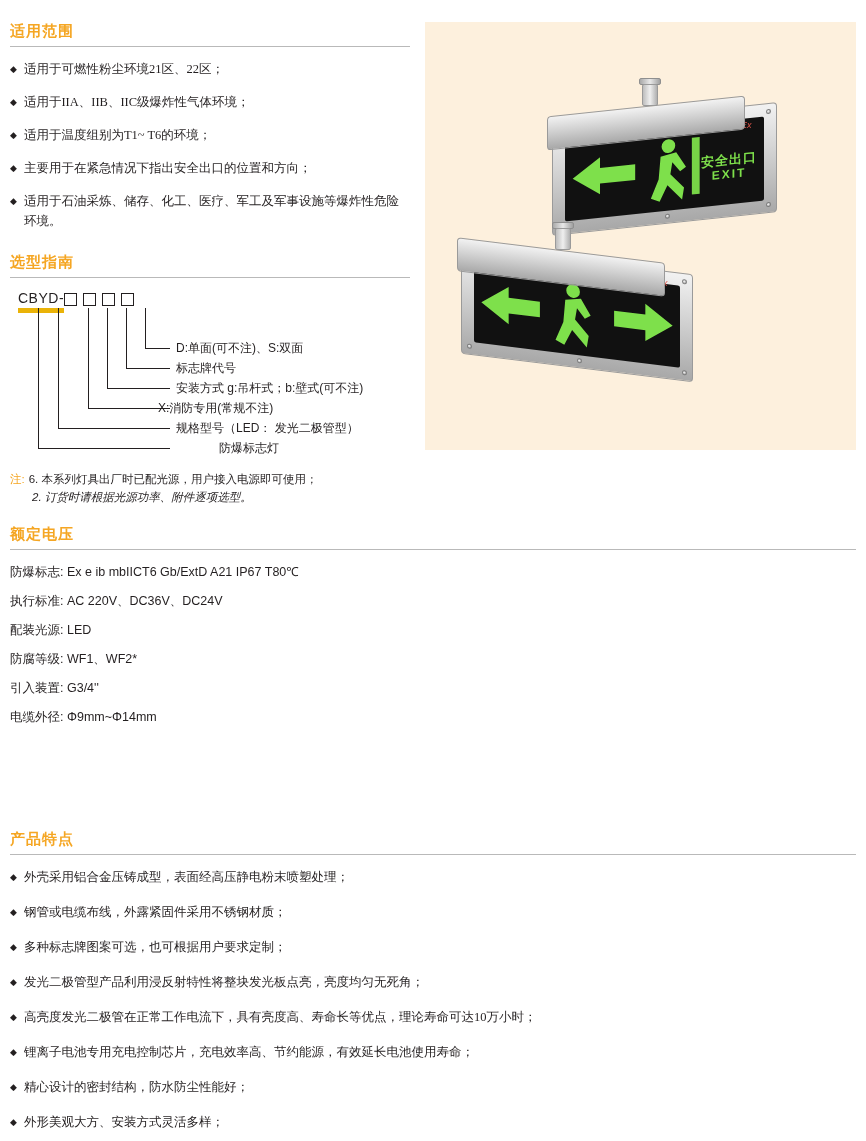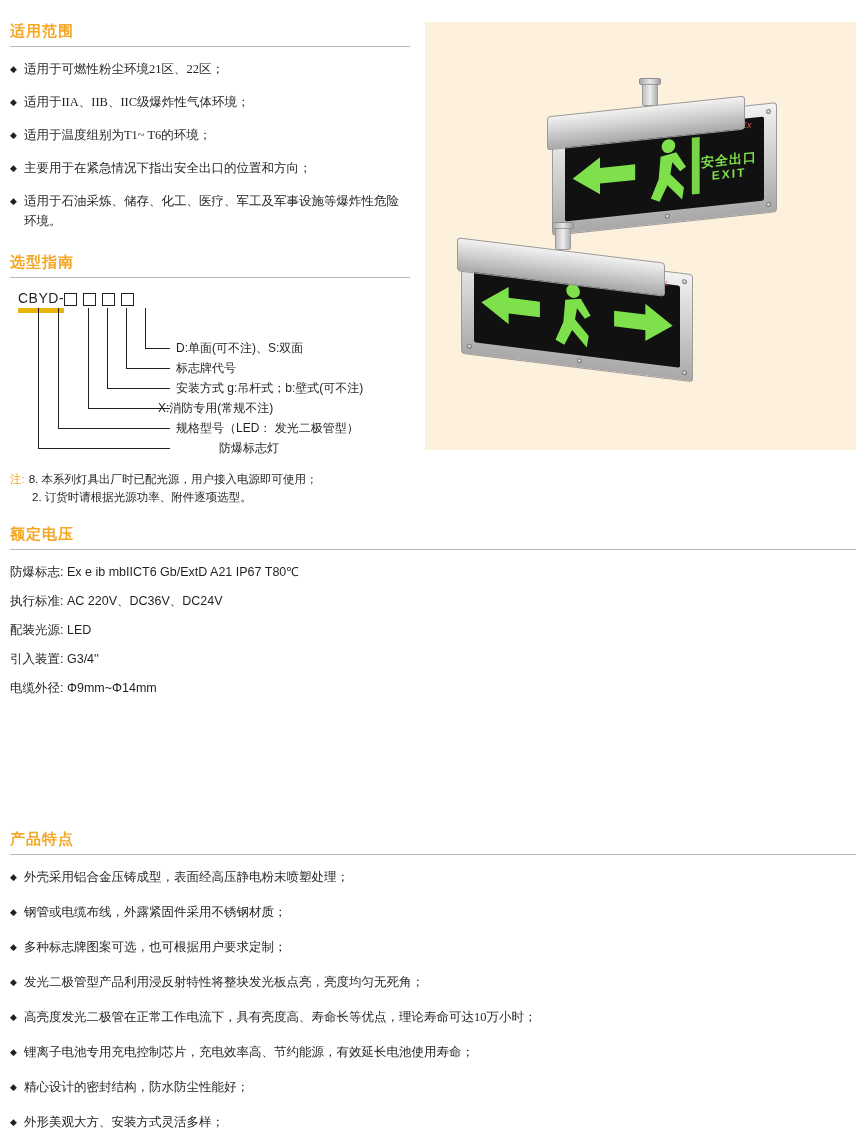--- a/index.html
+++ b/index.html
@@ -242,23 +242,23 @@
         <div class="leader-label" style="left:166px; top:70px;">标志牌代号</div>
         <div class="leader-label" style="left:166px; top:90px;">安装方式 g:吊杆式；b:壁式(可不注)</div>
         <div class="leader-label" style="left:148px; top:110px;">X:消防专用(常规不注)</div>
         <div class="leader-label" style="left:166px; top:130px;">规格型号（LED： 发光二极管型）</div>
         <div class="leader-label" style="left:166px; top:150px;margin-left:43px;">防爆标志灯</div>
       </div>
 
       <div class="note" style="margin-top:-10px;">
         <div style="display:flex;">
           <span class="note-key" style="margin-right:4px;">注:</span>
-          <span>8. 本系列灯具出厂时已配光源，用户接入电源即可使用；</span>
+          <span>6. 本系列灯具出厂时已配光源，用户接入电源即可使用；</span>
         </div>
-        <div style="padding-left:22px;">2. 订货时请根据光源功率、附件逐项选型。</div>
+        <div style="padding-left:22px;font-style:italic;">2. 订货时请根据光源功率、附件逐项选型。</div>
       </div>
     </div>
   </div>
 
   <div class="photo-panel">
 
     <div>
       <div class="stem-cap" style="left:639px; top:-22px; left:214px; top:56px;"></div>
       <div class="stem" style="left:217px; top:62px; height:22px;"></div>
 
@@ -333,20 +333,24 @@
     </div>
     <div class="spec-row">
       <span>执行标准:</span>
       <span>AC 220V、DC36V、DC24V</span>
     </div>
     <div class="spec-row">
       <span>配装光源:</span>
       <span>LED</span>
     </div>
     <div class="spec-row">
+      <span>防腐等级:</span>
+      <span>WF1、WF2*</span>
+    </div>
+    <div class="spec-row">
       <span>引入装置:</span>
       <span>G3/4''</span>
     </div>
     <div class="spec-row">
       <span>电缆外径:</span>
       <span>Φ9mm~Φ14mm</span>
     </div>
   </div>
 
   <div class="sec-feat">

